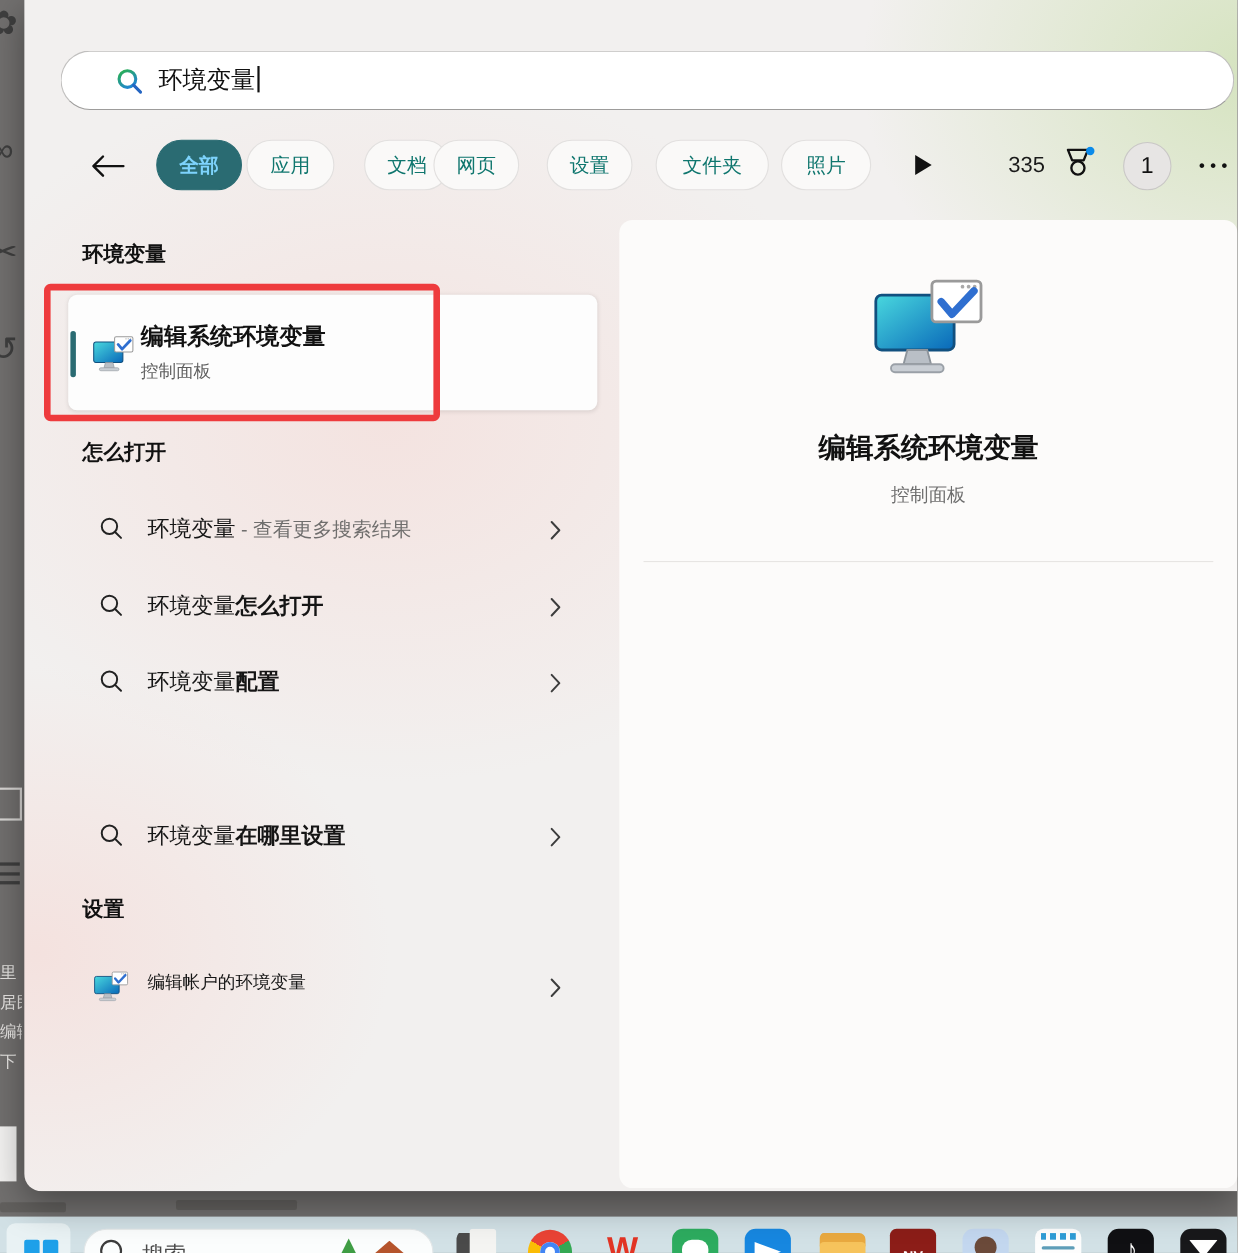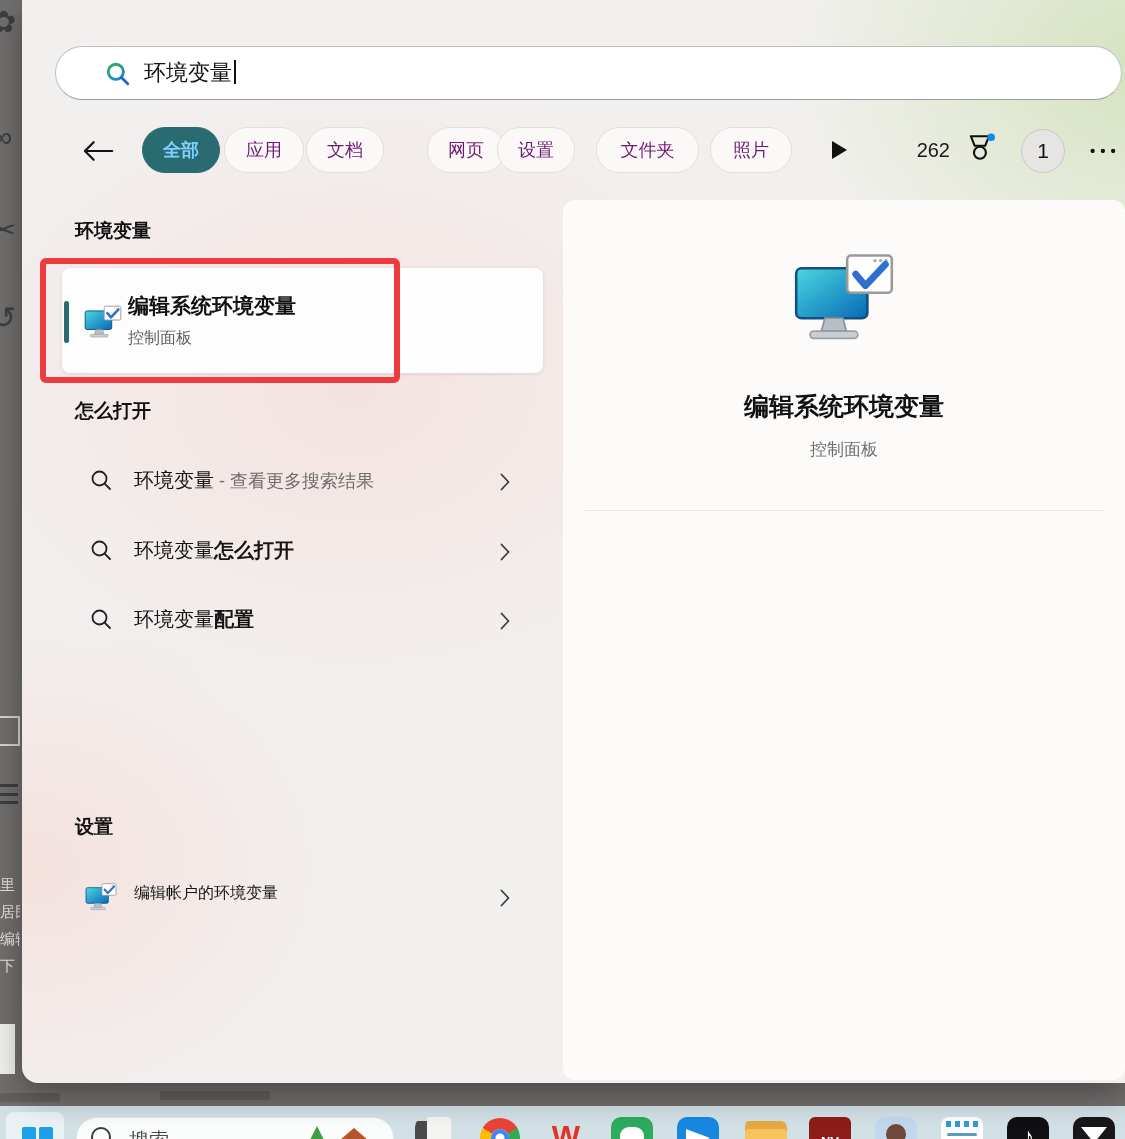--- a/index.html
+++ b/index.html
@@ -74,21 +74,21 @@
   .search-box { position:absolute; left:33px; top:46px; width:1067px; height:54px;
                 background:#fff; border:1px solid #c0bfbe; border-bottom-color:#9d9c9b;
                 border-radius:27px; }
   .search-box .q { position:absolute; left:88px; top:0; line-height:52px; font-size:22px; color:#111; }
   .caret { display:inline-block; width:2px; height:24px; background:#111; vertical-align:-4px; margin-left:2px; }
   .bing-mag { position:absolute; left:49px; top:14px; }
 
   
   .back-btn { position:absolute; left:58px; top:139px; }
   .pill { position:absolute; top:127px; height:46px; border-radius:23px; background:#faf9f8;
-          border:1px solid #e2e0df; text-align:center; font-size:18px; color:#701a75; line-height:44px; }
+          border:1px solid #e2e0df; text-align:center; font-size:18px; color:#0f766e; line-height:44px; }
   .pill.sel { background:#2a6b72; border-color:#2a6b72; color:#7dd3fc; font-weight:bold; }
   .more-tri { position:absolute; left:810px; top:141px; width:0; height:0;
               border-top:9px solid transparent; border-bottom:9px solid transparent; border-left:15px solid #111; }
   .points { position:absolute; left:868px; top:139px; width:60px; text-align:right; font-size:20px; color:#1a1a1a; }
   .rewards { position:absolute; left:942px; top:133px; }
   .badge-1 { position:absolute; left:999px; top:129px; width:44px; height:44px; border-radius:50%;
              background:#e7e5e4; border:1px solid #c9c7c6; text-align:center; line-height:42px;
              font-size:21px; color:#111; }
   .dots3 { position:absolute; left:1068px; top:142px; font-size:15px; letter-spacing:5px; color:#111; font-weight:bold; }
 
@@ -228,27 +228,27 @@
       <path d="M15.2 15.2 L21 21" stroke="#2465c2" stroke-width="2.6" stroke-linecap="round"></path>
     </svg>
     <span class="q"><span>环境变量</span><span class="caret"></span></span>
   </div>
 
   <svg class="back-btn" width="36" height="24" viewBox="0 0 32 22">
     <path d="M29 11 H4 M12 3 L4 11 l8 8" stroke="#111" stroke-width="2" fill="none" stroke-linecap="round" stroke-linejoin="round"></path>
   </svg>
   <div class="pill sel" style="left:120px;width:78px"><span>全部</span></div>
   <div class="pill" style="left:202px;width:80px"><span>应用</span></div>
-  <div class="pill" style="left:284px;width:78px"><span>文档</span></div>
-  <div class="pill" style="left:405px;width:78px"><span>网页</span></div>
+  <div class="pill" style="left:309px;width:78px"><span>文档</span></div>
+  <div class="pill" style="left:372px;width:78px"><span>网页</span></div>
   <div class="pill" style="left:475px;width:78px"><span>设置</span></div>
   <div class="pill" style="left:574px;width:103px"><span>文件夹</span></div>
   <div class="pill" style="left:688px;width:82px"><span>照片</span></div>
   <div class="more-tri"></div>
-  <div class="points">262</div>
+  <div class="points">335</div>
   <svg class="rewards" width="34" height="32" viewBox="0 0 27 30">
     <path d="M4 3 h17 l-3.6 9 h-9.8 z" fill="none" stroke="#111" stroke-width="2" stroke-linejoin="round"></path>
     <circle cx="12.5" cy="18.5" r="5.6" fill="none" stroke="#111" stroke-width="2"></circle>
     <circle cx="23" cy="4" r="3.6" fill="#0b8bea"></circle>
   </svg>
   <div class="badge-1"><span>1</span></div>
   <div class="dots3">•••</div>
 
   <div class="sec-h" style="top:218px">环境变量</div>
   <div class="bm-card">
@@ -283,20 +283,29 @@
   </div>
   <div class="sug-row" style="top:585px">
     <svg class="sug-mag" width="24" height="24" viewBox="0 0 24 24">
         <use href="#icon-mag"></use>
       </svg>
     <div class="sug-text"><span>环境变量</span><span class="bold">配置</span></div>
     <svg class="chev" width="11" height="18" viewBox="0 0 11 18">
         <use href="#icon-chevron"></use>
       </svg>
   </div>
+  <div class="sug-row" style="top:725px">
+    <svg class="sug-mag" width="24" height="24" viewBox="0 0 24 24">
+        <use href="#icon-mag"></use>
+      </svg>
+    <div class="sug-text"><span>环境变量</span><span class="bold">在哪里设置</span></div>
+    <svg class="chev" width="11" height="18" viewBox="0 0 11 18">
+        <use href="#icon-chevron"></use>
+      </svg>
+  </div>
 
   <div class="sec-h" style="top:814px">设置</div>
   <div class="set-row">
     <svg class="set-icon" width="32" height="34" viewBox="0 0 48 42">
         <use href="#icon-monitor"></use>
       </svg>
     <div class="set-text">编辑帐户的环境变量</div>
     <svg class="chev" width="11" height="18" viewBox="0 0 11 18">
         <use href="#icon-chevron"></use>
       </svg>

